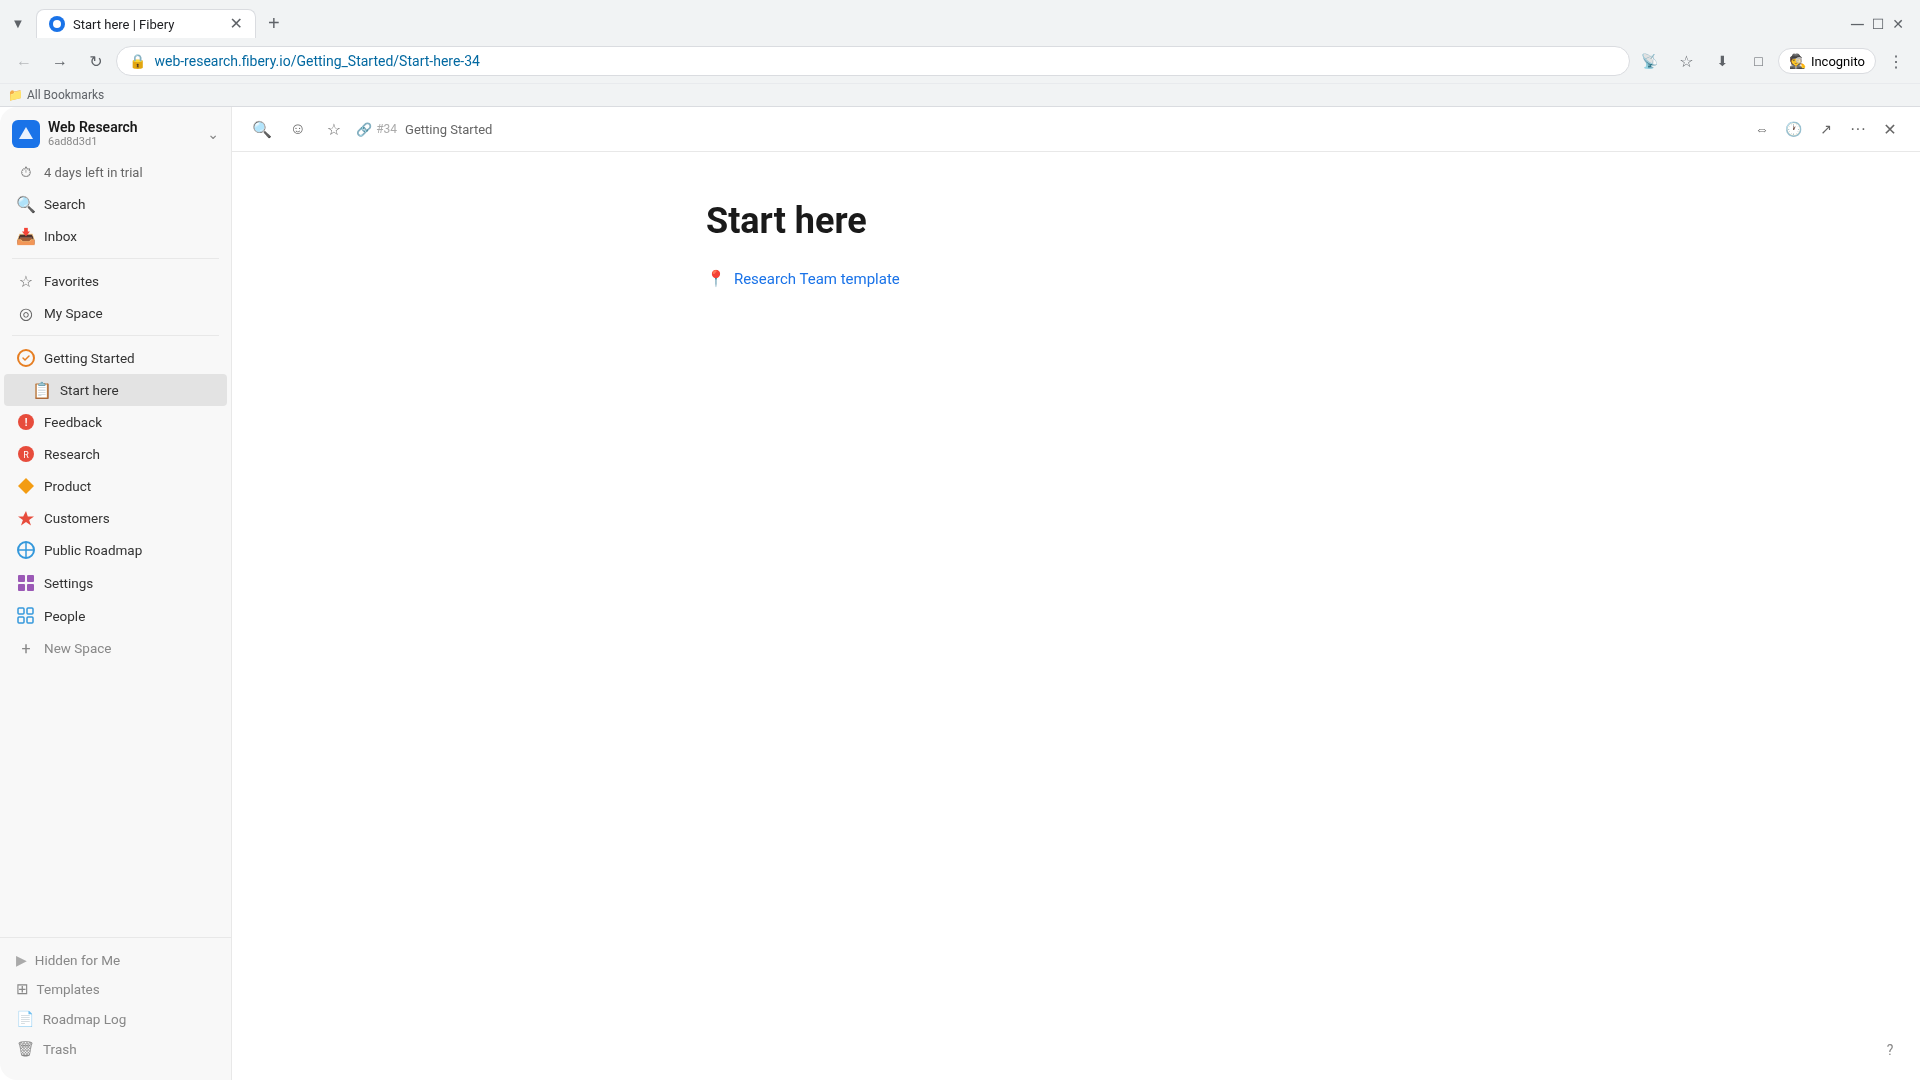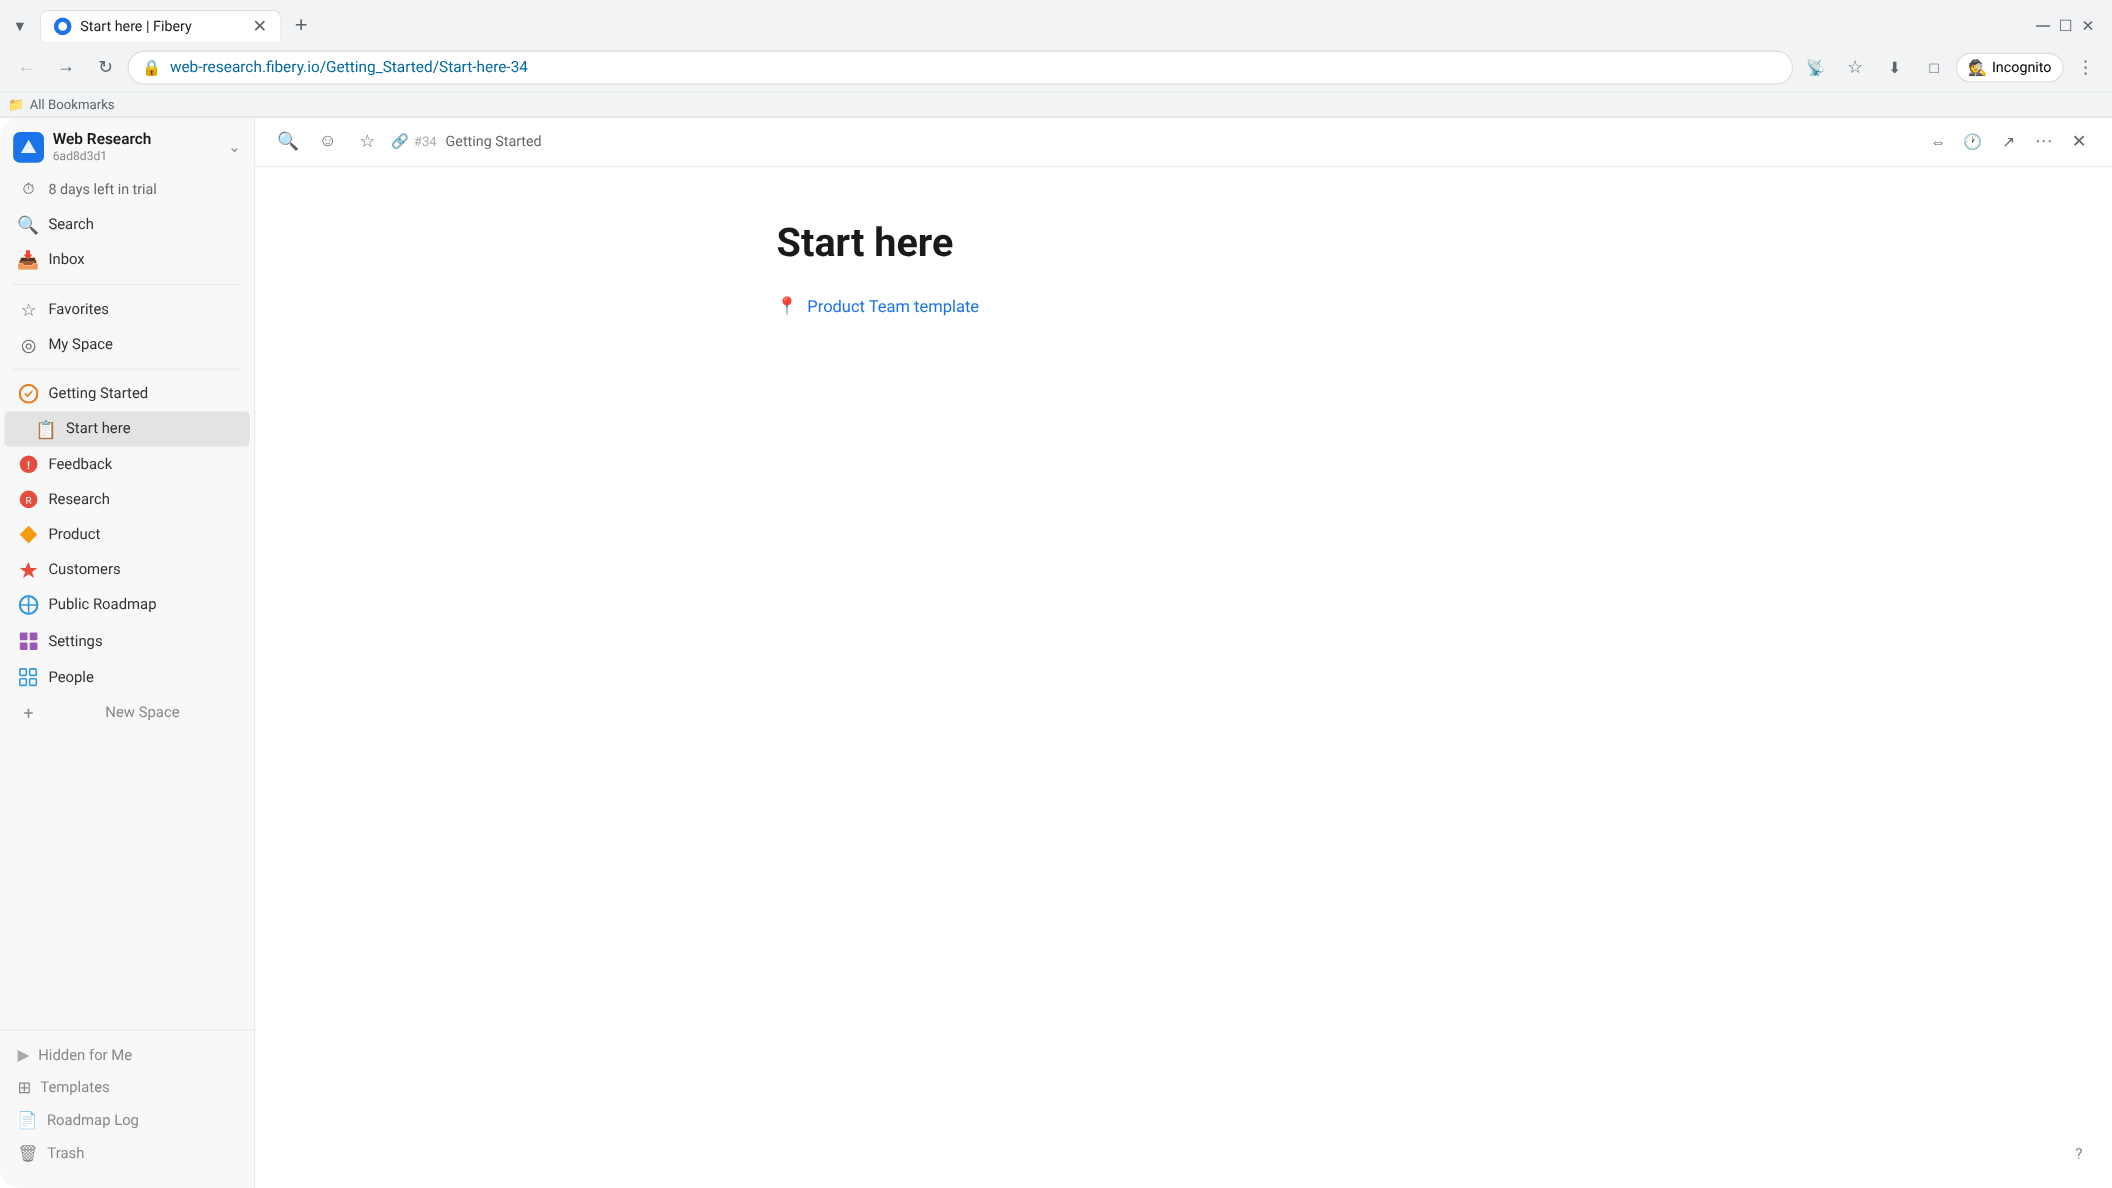--- a/index.html
+++ b/index.html
@@ -140,21 +140,21 @@
       </div>
       <div class="workspace-info">
         <div class="workspace-name">Web Research</div>
         <div class="workspace-id">6ad8d3d1</div>
       </div>
       <span class="sidebar-chevron">⌄</span>
     </div>
 
     <div class="trial-item">
       <div class="sidebar-icon" style="color:#666; font-size:14px;">⏱</div>
-      <span>8 days left in trial</span>
+      <span>4 days left in trial</span>
     </div>
 
     <div class="sidebar-item">
       <div class="sidebar-icon">🔍</div>
       <span class="sidebar-item-label">Search</span>
     </div>
 
     <div class="sidebar-item">
       <div class="sidebar-icon">📥</div>
       <span class="sidebar-item-label">Inbox</span>
@@ -260,21 +260,21 @@
           <rect x="1" y="10" width="6" height="6" rx="1" stroke="#3498db" stroke-width="1.5"></rect>
           <rect x="10" y="1" width="6" height="6" rx="1" stroke="#3498db" stroke-width="1.5"></rect>
           <rect x="10" y="10" width="6" height="6" rx="1" stroke="#3498db" stroke-width="1.5"></rect>
         </svg>
       </div>
       <span class="sidebar-item-label">People</span>
     </div>
 
     <div class="sidebar-item">
       <div class="sidebar-icon" style="color:#888;">+</div>
-      <span class="sidebar-item-label" style="color:#888;text-align:center;">New Space</span>
+      <span class="sidebar-item-label" style="color:#888;">New Space</span>
     </div>
 
     <div style="flex:1; min-height:40px;"></div>
 
     <div class="sidebar-bottom">
       <div class="sidebar-bottom-item">
         <span style="color:#aaa; font-size:14px;">▶</span>
         <span>Hidden for Me</span>
       </div>
       <div class="sidebar-bottom-item">
@@ -313,21 +313,21 @@
         <button class="toolbar-icon-btn">✕</button>
       </div>
     </div>
 
     <div class="document-area">
       <h1 class="doc-title">Start here</h1>
 
       <div class="doc-body">
         <a class="template-link" href="#">
           <span class="template-pin">📍</span>
-          <span>Product Team template</span>
+          <span>Research Team template</span>
         </a>
       </div>
     </div>
 
   </div>
 </div>
 
 <div class="help-btn">
   <span>?</span>
 </div>

